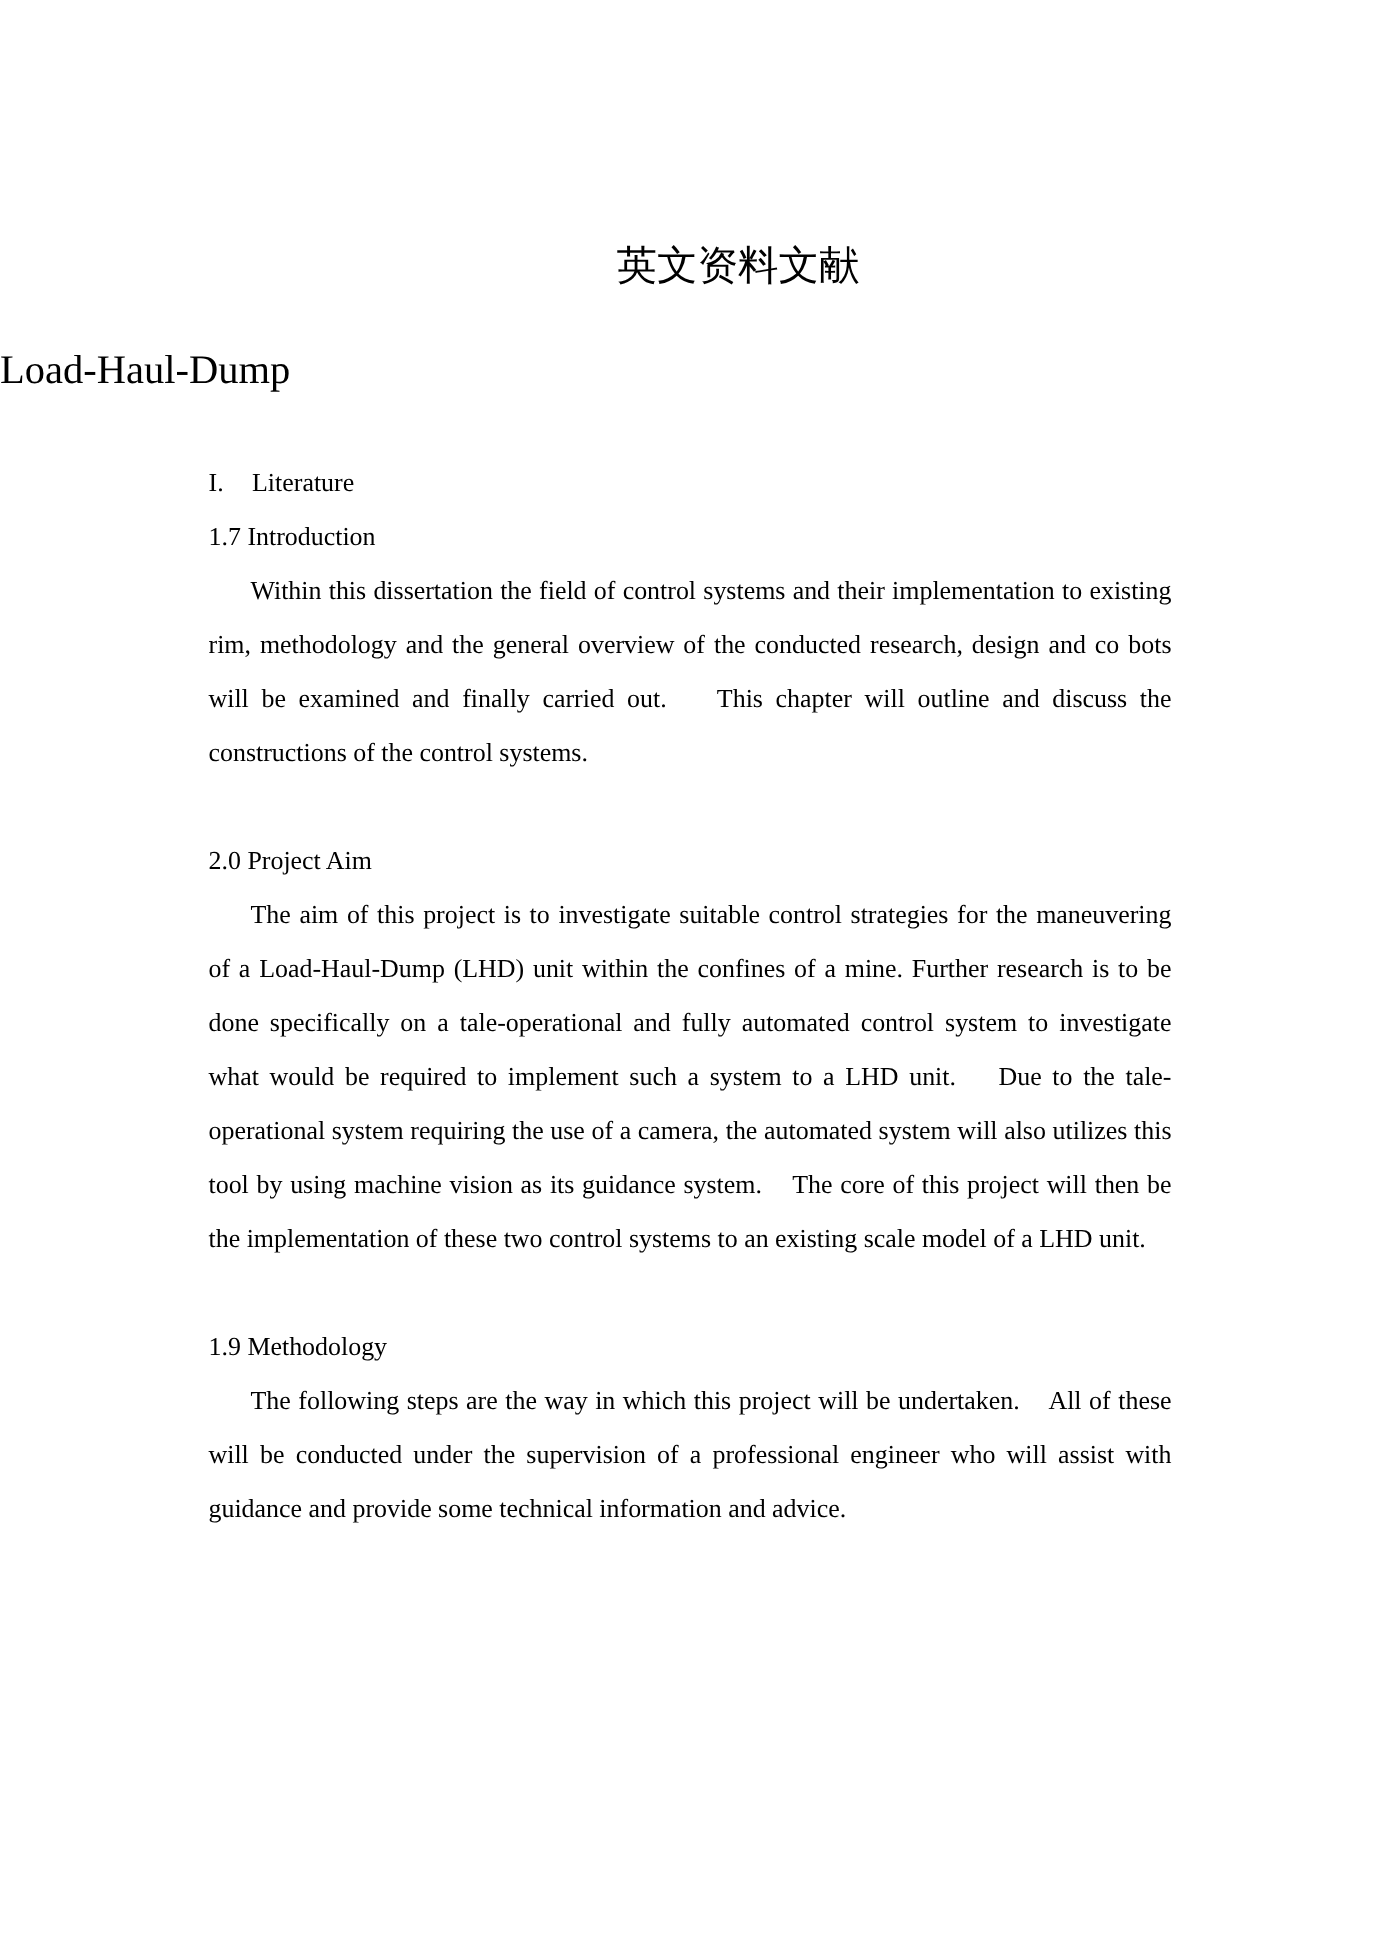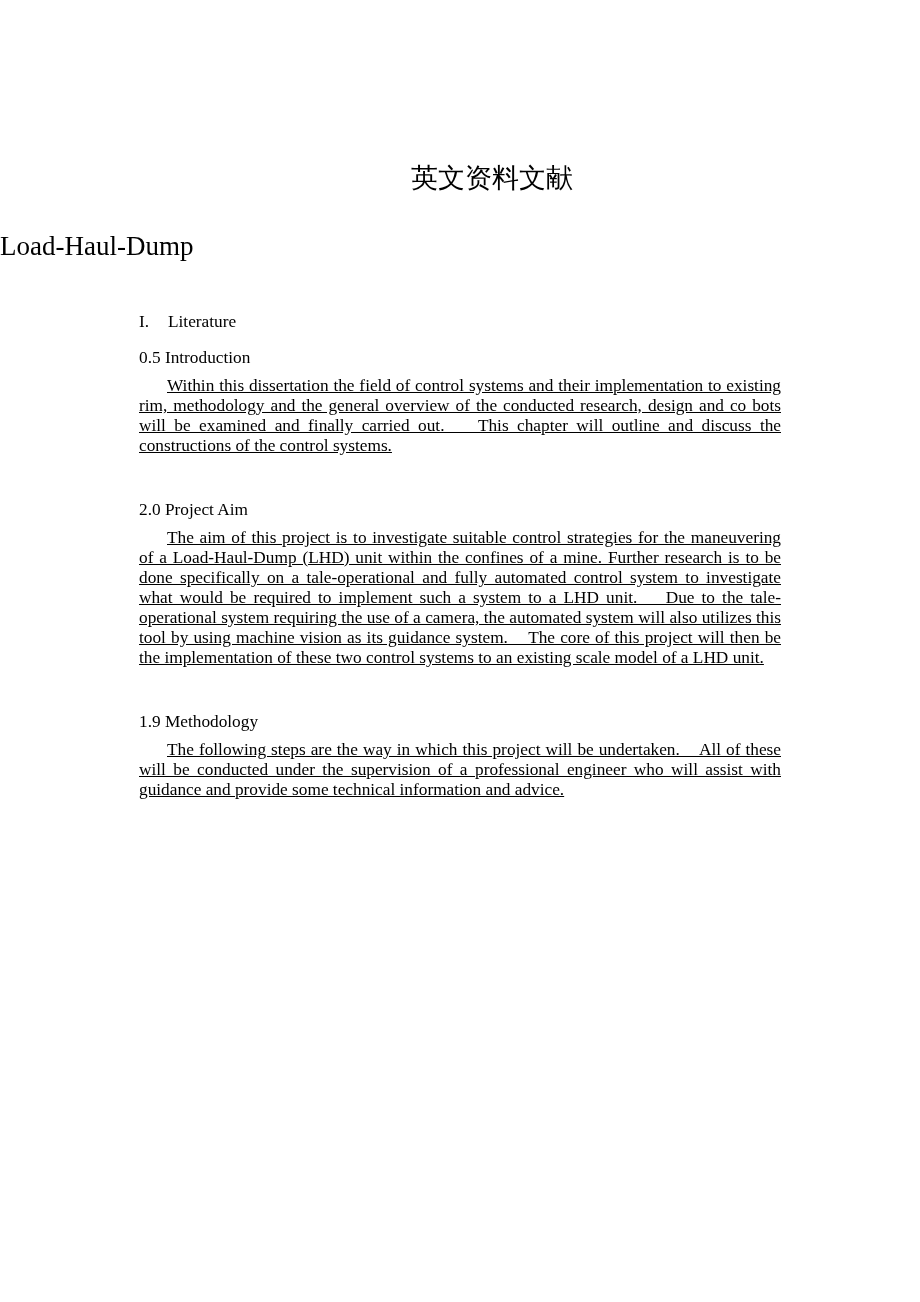--- a/index.html
+++ b/index.html
@@ -57,41 +57,40 @@
     }
     .heading .num {
       display: inline-block;
       width: 29px;
     }
     .para p {
       margin: 0;
       text-align: justify;
       text-align-last: left;
       text-indent: 28px;
-      line-height: 20px;
-      text-decoration: underline;
+      line-height: 36px;
     }
     .blank {
       height: 36px;
     }
   </style>
 </head>
 <body>
 
 <div class="page">
   <div class="cn-title">英文资料文献</div>
   <div class="en-title">Load-Haul-Dump</div>
 
   <div class="content">
     <div class="heading">
       <span class="num">I.</span><span>Literature</span>
     </div>
 
     <div>
-      <div class="heading">0.5 Introduction</div>
+      <div class="heading">1.7 Introduction</div>
       <div class="para">
         <p>Within this dissertation the field of control systems and their implementation to existing rim, methodology and the general overview of the conducted research, design and co bots will be examined and finally carried out.&nbsp;&nbsp;&nbsp; This chapter will outline and discuss the constructions of the control systems.</p>
       </div>
     </div>
 
     <div class="blank"></div>
 
     <div>
       <div class="heading">2.0 Project Aim</div>
       <div class="para">

